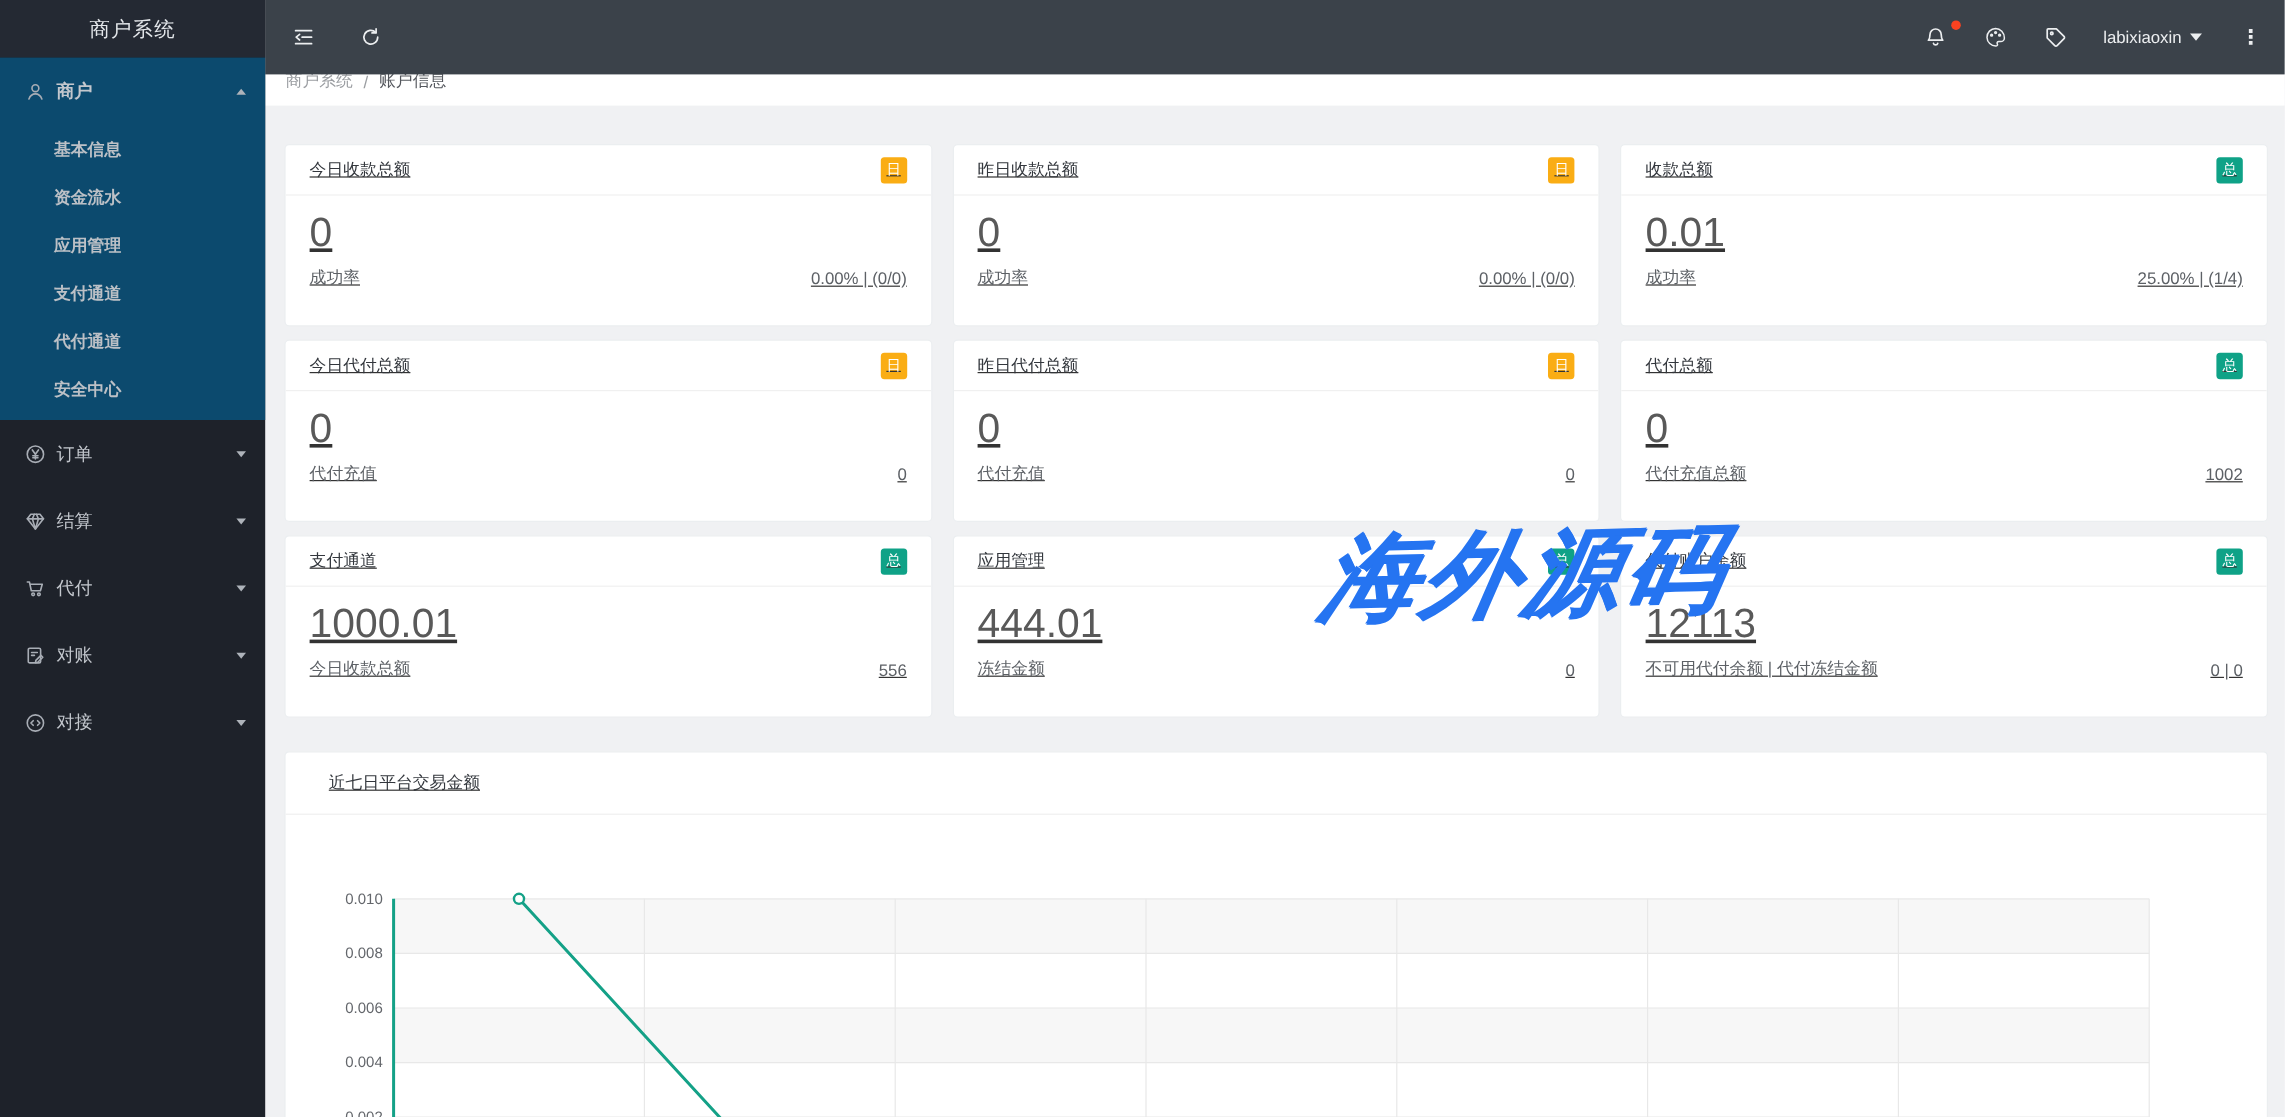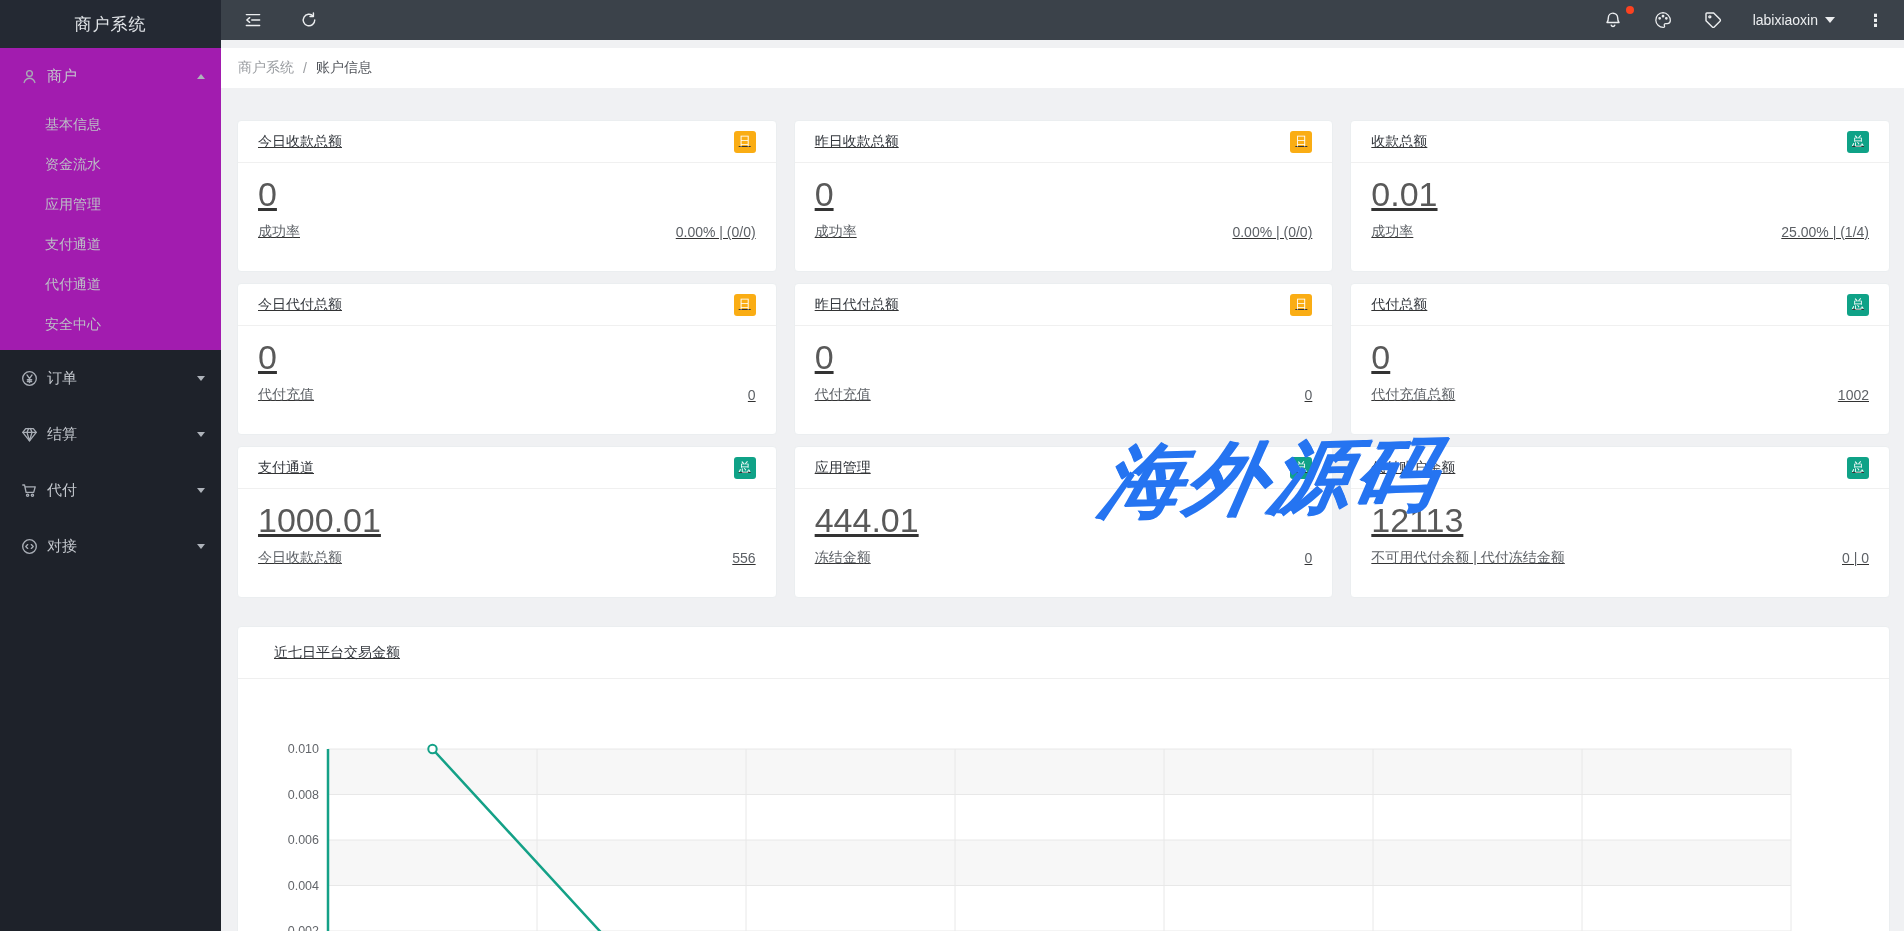--- a/index.html
+++ b/index.html
@@ -6,32 +6,32 @@
   html,body { width:1904px; height:931px; overflow:hidden; }
   body {
     font-family:"Liberation Sans","DejaVu Sans",sans-serif;
     background:#f0f1f3; position:relative; color:#333;
   }
   
   .sidebar { position:absolute; left:0; top:0; bottom:0; width:221px; background:#1e222a; z-index:20; }
   .sidebar-header { height:48px; background:#242933; display:flex; align-items:center; justify-content:center;
     color:#e3e6ea; font-size:17px; letter-spacing:1px; }
   .accent-marker { position:absolute; left:0; top:48px; width:6px; height:11px; background:#16a589; }
-  .menu-group.expanded { background:#a21caf; padding-bottom:6px; }
+  .menu-group.expanded { background:#0c4a6e; padding-bottom:6px;font-weight:bold; }
   .menu-item { display:flex; align-items:center; height:56px; padding:0 16px 0 20px;
     color:#c3c7cd; font-size:15px; cursor:pointer; }
   .mi-icon { width:19px; height:19px; margin-right:8px; color:#a8adb5; flex:0 0 auto; }
   .mi-icon svg { width:100%; height:100%; display:block; }
   .mi-label { flex:1 1 auto; }
   .caret { width:0; height:0; border-left:4.5px solid transparent; border-right:4.5px solid transparent; margin-left:auto; }
   .caret.down { border-top:5px solid #aeb3ba; }
   .caret.up { border-bottom:5px solid #aeb3ba; }
   .sub-item { height:40px; line-height:40px; padding-left:45px; font-size:14px; color:#bcc0c6; cursor:pointer; }
   
-  .navbar { position:absolute; left:221px; right:0; top:0; height:40px; background:#3b424a;
+  .navbar { position:absolute; left:221px; right:0; top:0; height:62px; background:#3b424a;
     display:flex; align-items:center; padding:0 18px 0 22px; color:#eceef0; z-index:15; }
   .nav-icon { width:20px; height:20px; color:#eceef0; cursor:pointer; position:relative; }
   .nav-icon svg { width:100%; height:100%; display:block; }
   .nav-left { display:flex; align-items:center; gap:36px; }
   .nav-right { margin-left:auto; display:flex; align-items:center; gap:30px; }
   .bell-wrap { position:relative; }
   .red-dot { position:absolute; top:-4px; right:-11px; width:8px; height:8px; border-radius:50%; background:#fb4220; }
   .nav-user { display:flex; align-items:center; gap:7px; font-size:14px; cursor:pointer; }
   .user-caret { width:0; height:0; border-left:5px solid transparent; border-right:5px solid transparent;
     border-top:6px solid #eceef0; }
@@ -119,20 +119,33 @@
       <div class="menu-group">
         <div class="menu-item">
           <span class="mi-icon">
             <svg viewBox="0 0 24 24" fill="none" stroke="currentColor" stroke-width="1.7" stroke-linecap="round" stroke-linejoin="round">
               <path d="M3.5 5h2.2l2 9.3h9.6l1.9-6.9H6.4"></path>
               <circle cx="9.6" cy="18" r="1.4"></circle>
               <circle cx="15.7" cy="18" r="1.4"></circle>
             </svg>
           </span>
           <span class="mi-label">代付</span>
+          <i class="caret down"></i>
+        </div>
+      </div>
+      <div class="menu-group">
+        <div class="menu-item">
+          <span class="mi-icon">
+            <svg viewBox="0 0 24 24" fill="none" stroke="currentColor" stroke-width="1.7" stroke-linecap="round" stroke-linejoin="round">
+              <rect x="4.5" y="4" width="13" height="15.5" rx="1.6"></rect>
+              <path d="M8 8.5h6M8 11.5h3"></path>
+              <path d="M12.5 16.8l5.3-5.3 2 2-5.3 5.3-2.4.4z"></path>
+            </svg>
+          </span>
+          <span class="mi-label">对账</span>
           <i class="caret down"></i>
         </div>
       </div>
       <div class="menu-group">
         <div class="menu-item">
           <span class="mi-icon">
             <svg viewBox="0 0 24 24" fill="none" stroke="currentColor" stroke-width="1.7" stroke-linecap="round" stroke-linejoin="round">
               <circle cx="12" cy="12" r="8.6"></circle>
               <path d="M9.7 9.6L7.3 12l2.4 2.4M14.3 9.6l2.4 2.4-2.4 2.4"></path>
             </svg>

